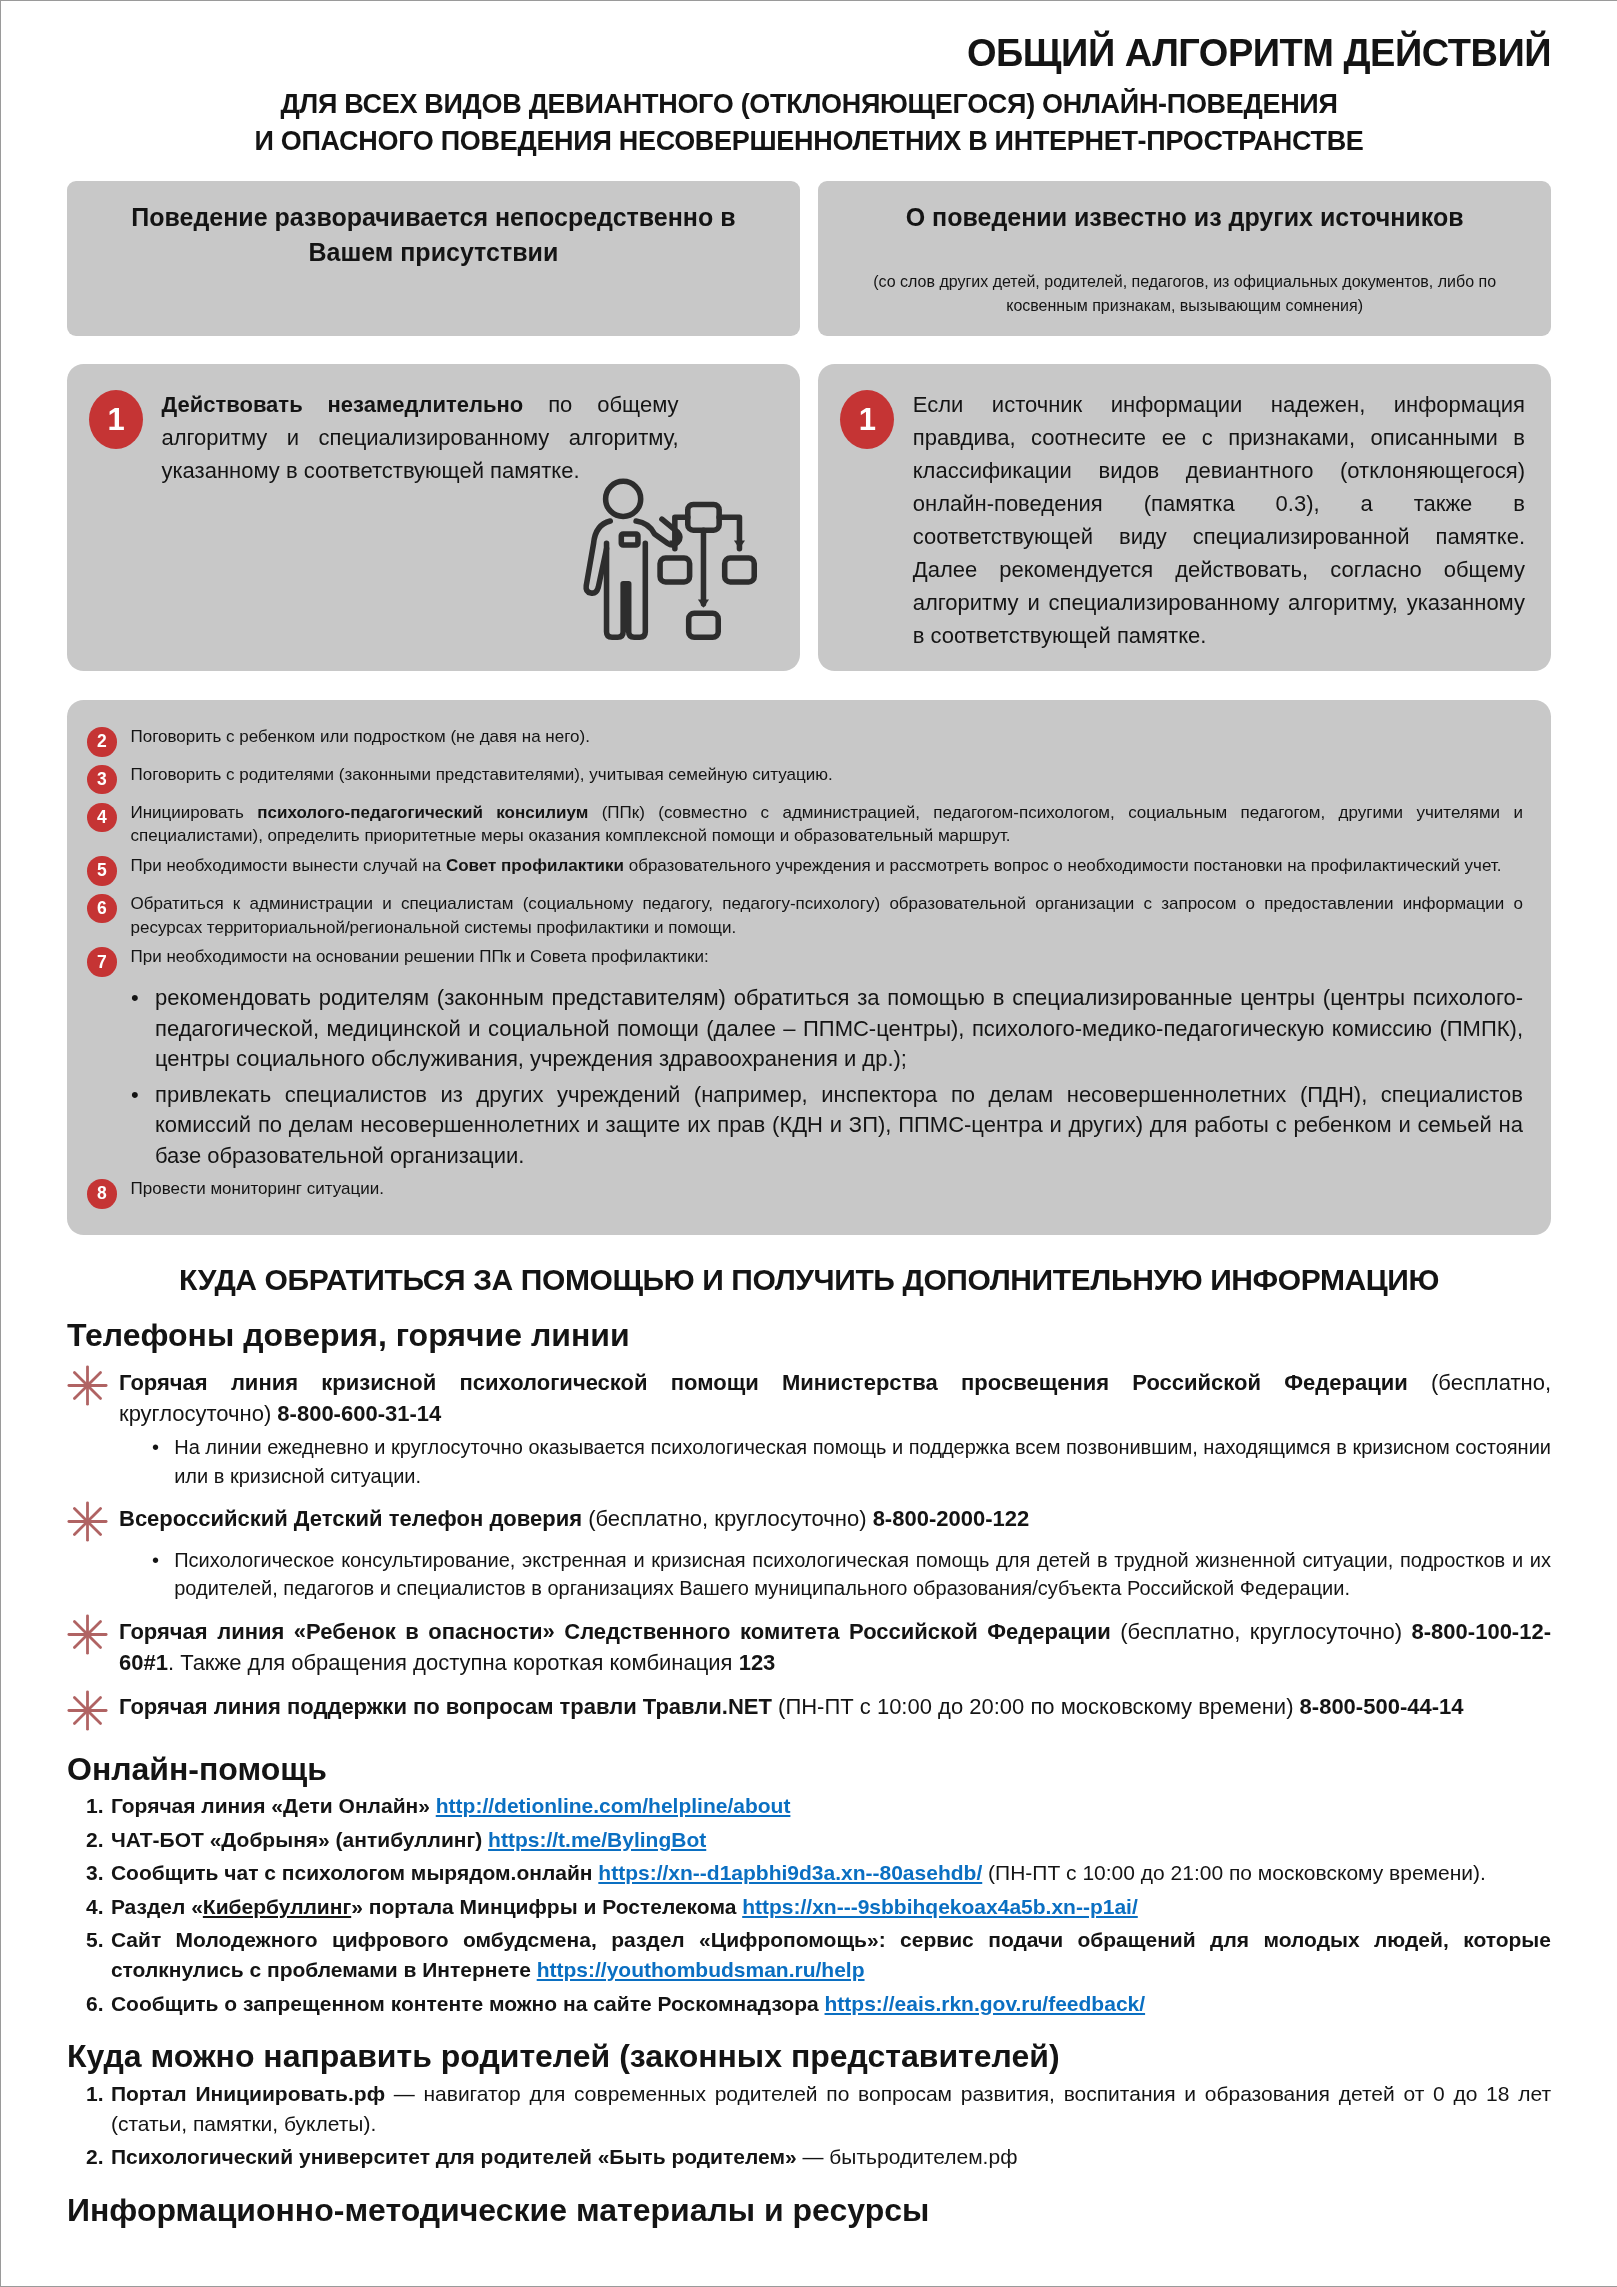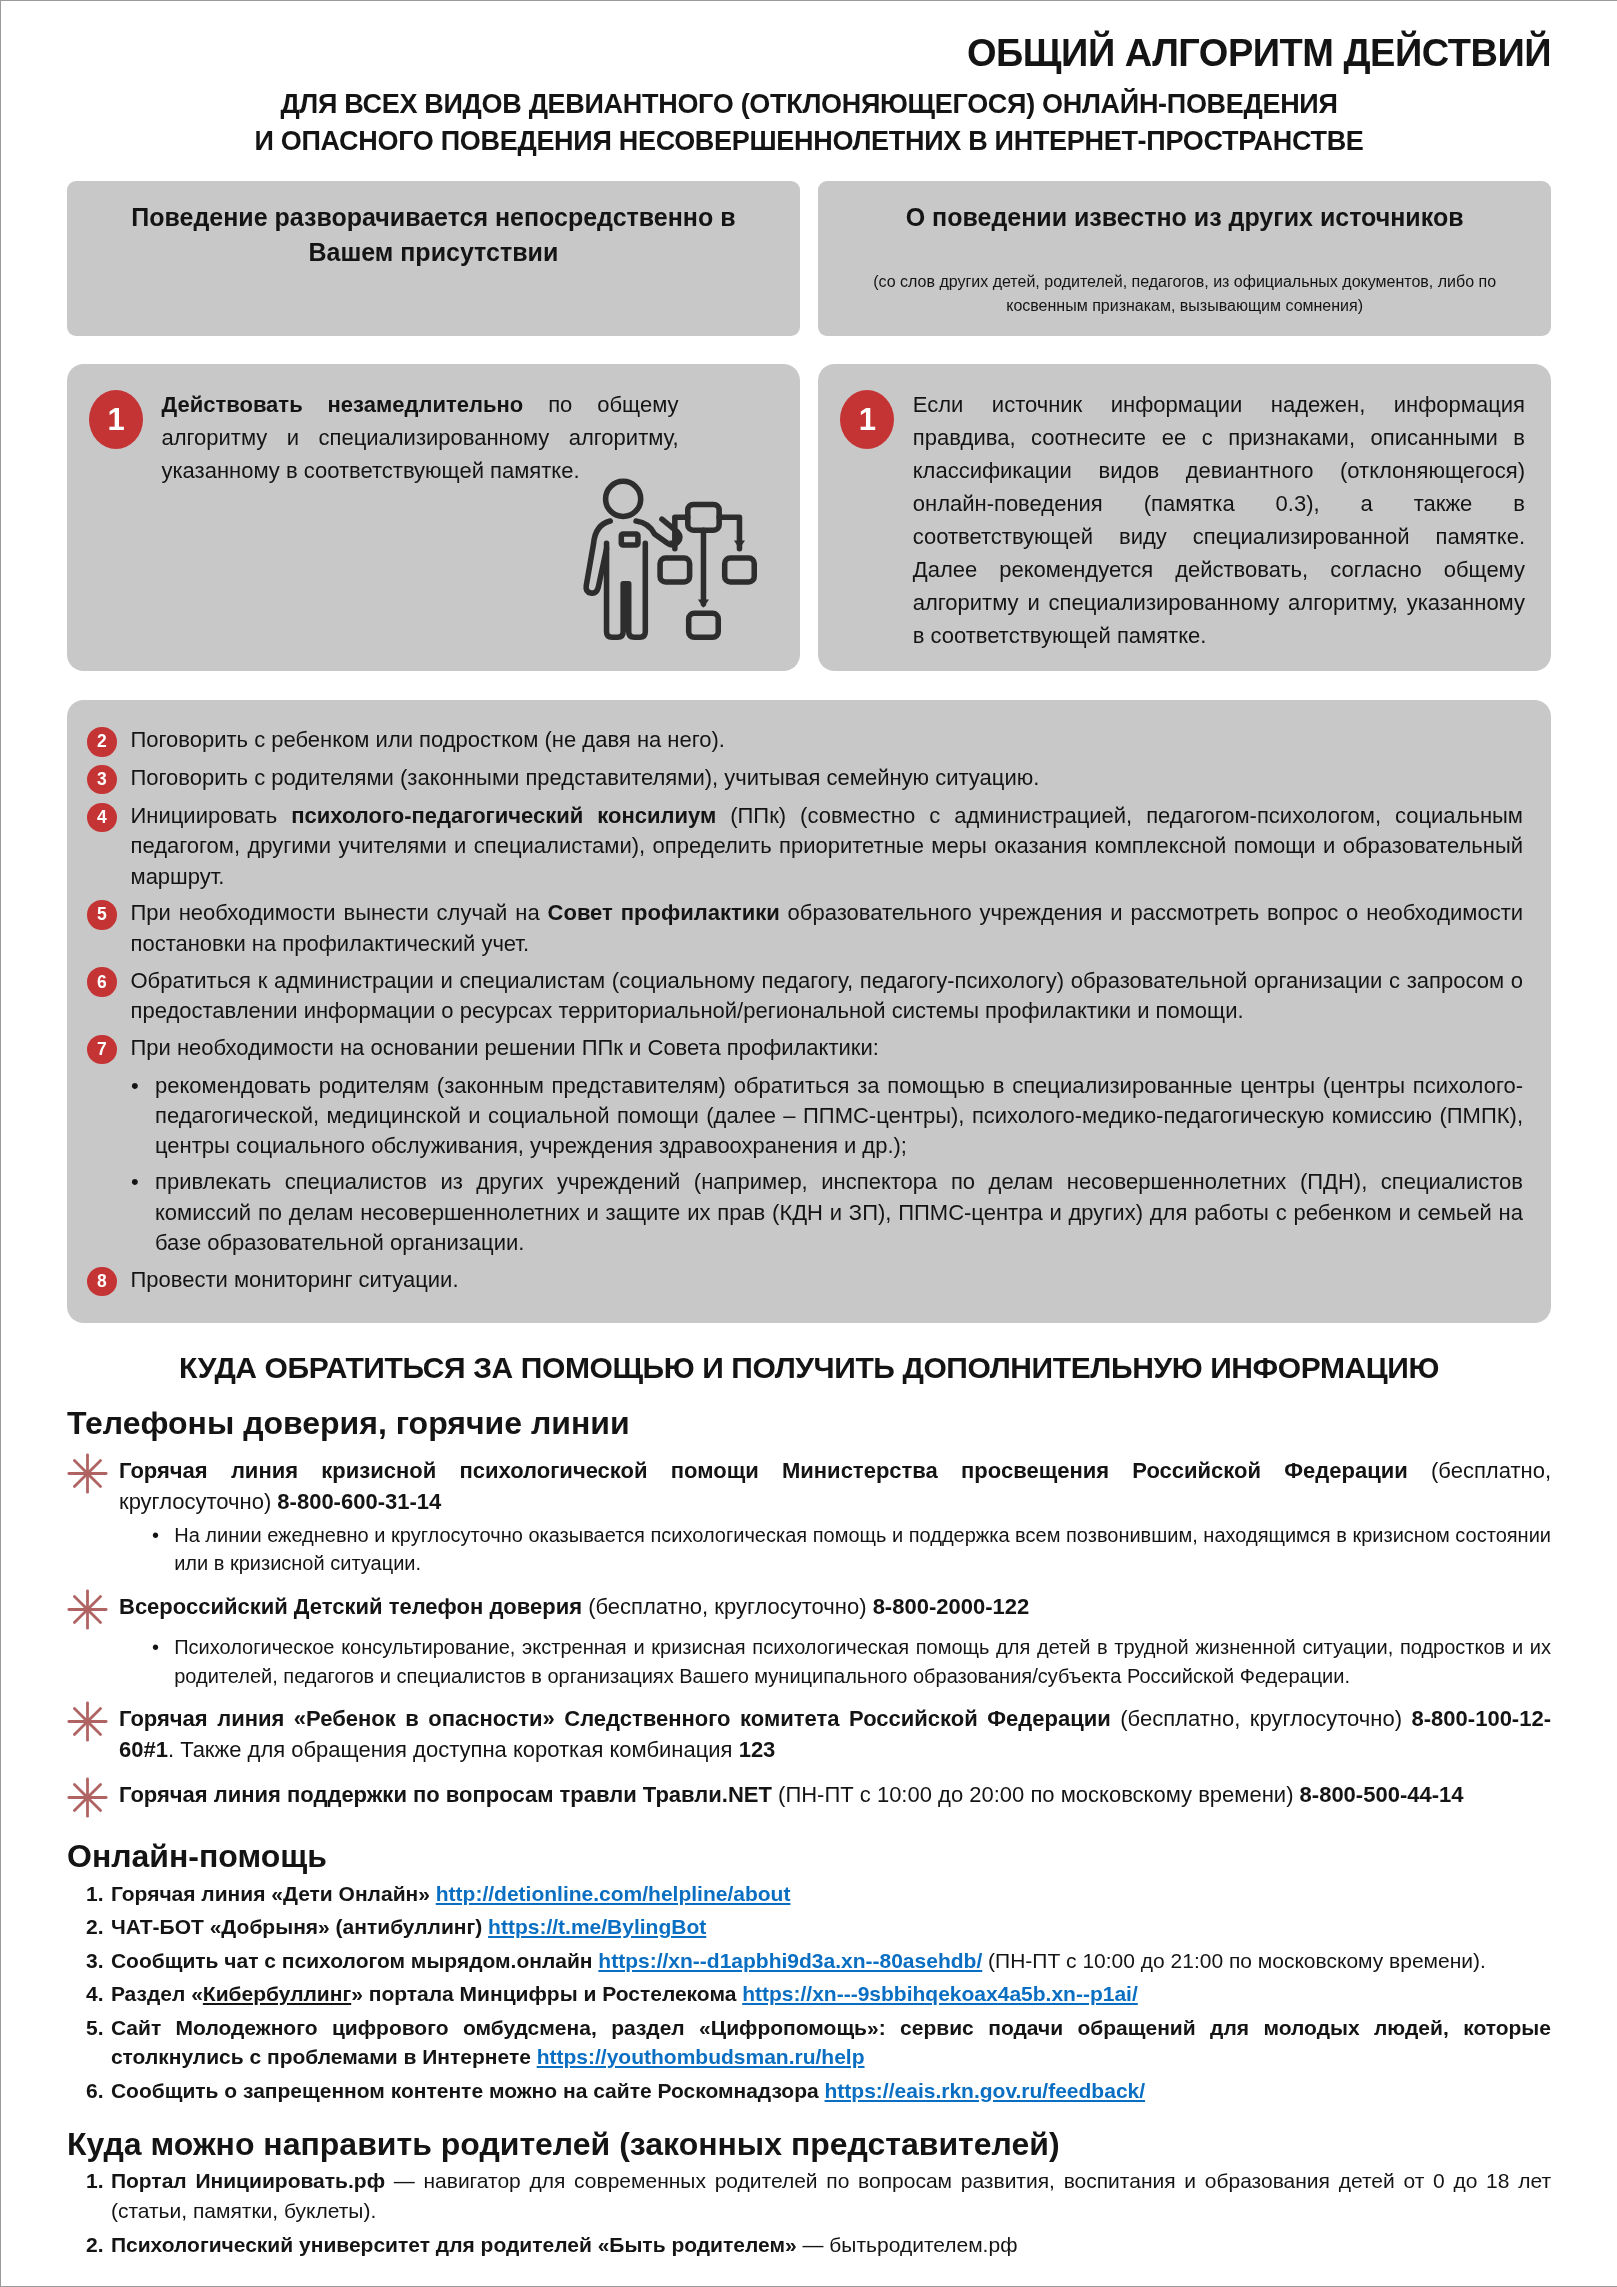--- a/index.html
+++ b/index.html
@@ -39,21 +39,21 @@
   .steps-box{
     background:var(--box_gray,#c8c8c8); border-radius:16.6px; margin-top:29.5px;
     padding:18.5px 28px 20px 20px;
   }
   .step-item{ display:flex; gap:14px; margin:6.5px 0; }
   .badge-sm{
     flex:0 0 29.5px; width:29.5px; height:29.5px; border-radius:50%;
     background:var(--badge_red,#c53434); color:#fff; font-weight:bold; font-size:17.5px;
     display:flex; align-items:center; justify-content:center; margin-top:1.8px;
   }
-  .step-text{ font-size:22px; line-height:1.38; text-align:justify; flex:1;}
+  .step-text{ font-size:17px; line-height:1.38; text-align:justify; flex:1;}
   .sub-bullet{ display:flex; gap:11px; margin:5.5px 0 5.5px 44px; }
   .sub-bullet .dot{ flex:0 0 13px; font-size:22px; line-height:1.38;}
   .sub-bullet .sb-text{ font-size:22px; line-height:1.38; text-align:justify; flex:1;}
   
   .help-heading{ text-align:center; font-size:30px; font-weight:bold; margin:28px 0 5.5px 0; letter-spacing:-0.4px;}
   .subhead{ font-size:32px; font-weight:bold; margin:20px 0 3.7px 0;}
   .hotline{ display:flex; gap:11px; margin:13px 0 1.8px 0; }
   .star{ flex:0 0 41px; margin-top:-1.8px;}
   .hotline-text{ font-size:22px; line-height:1.42; text-align:justify; flex:1;}
   .hotline-note{ display:flex; gap:9.2px; margin:3.7px 0 3.7px 85px; }

